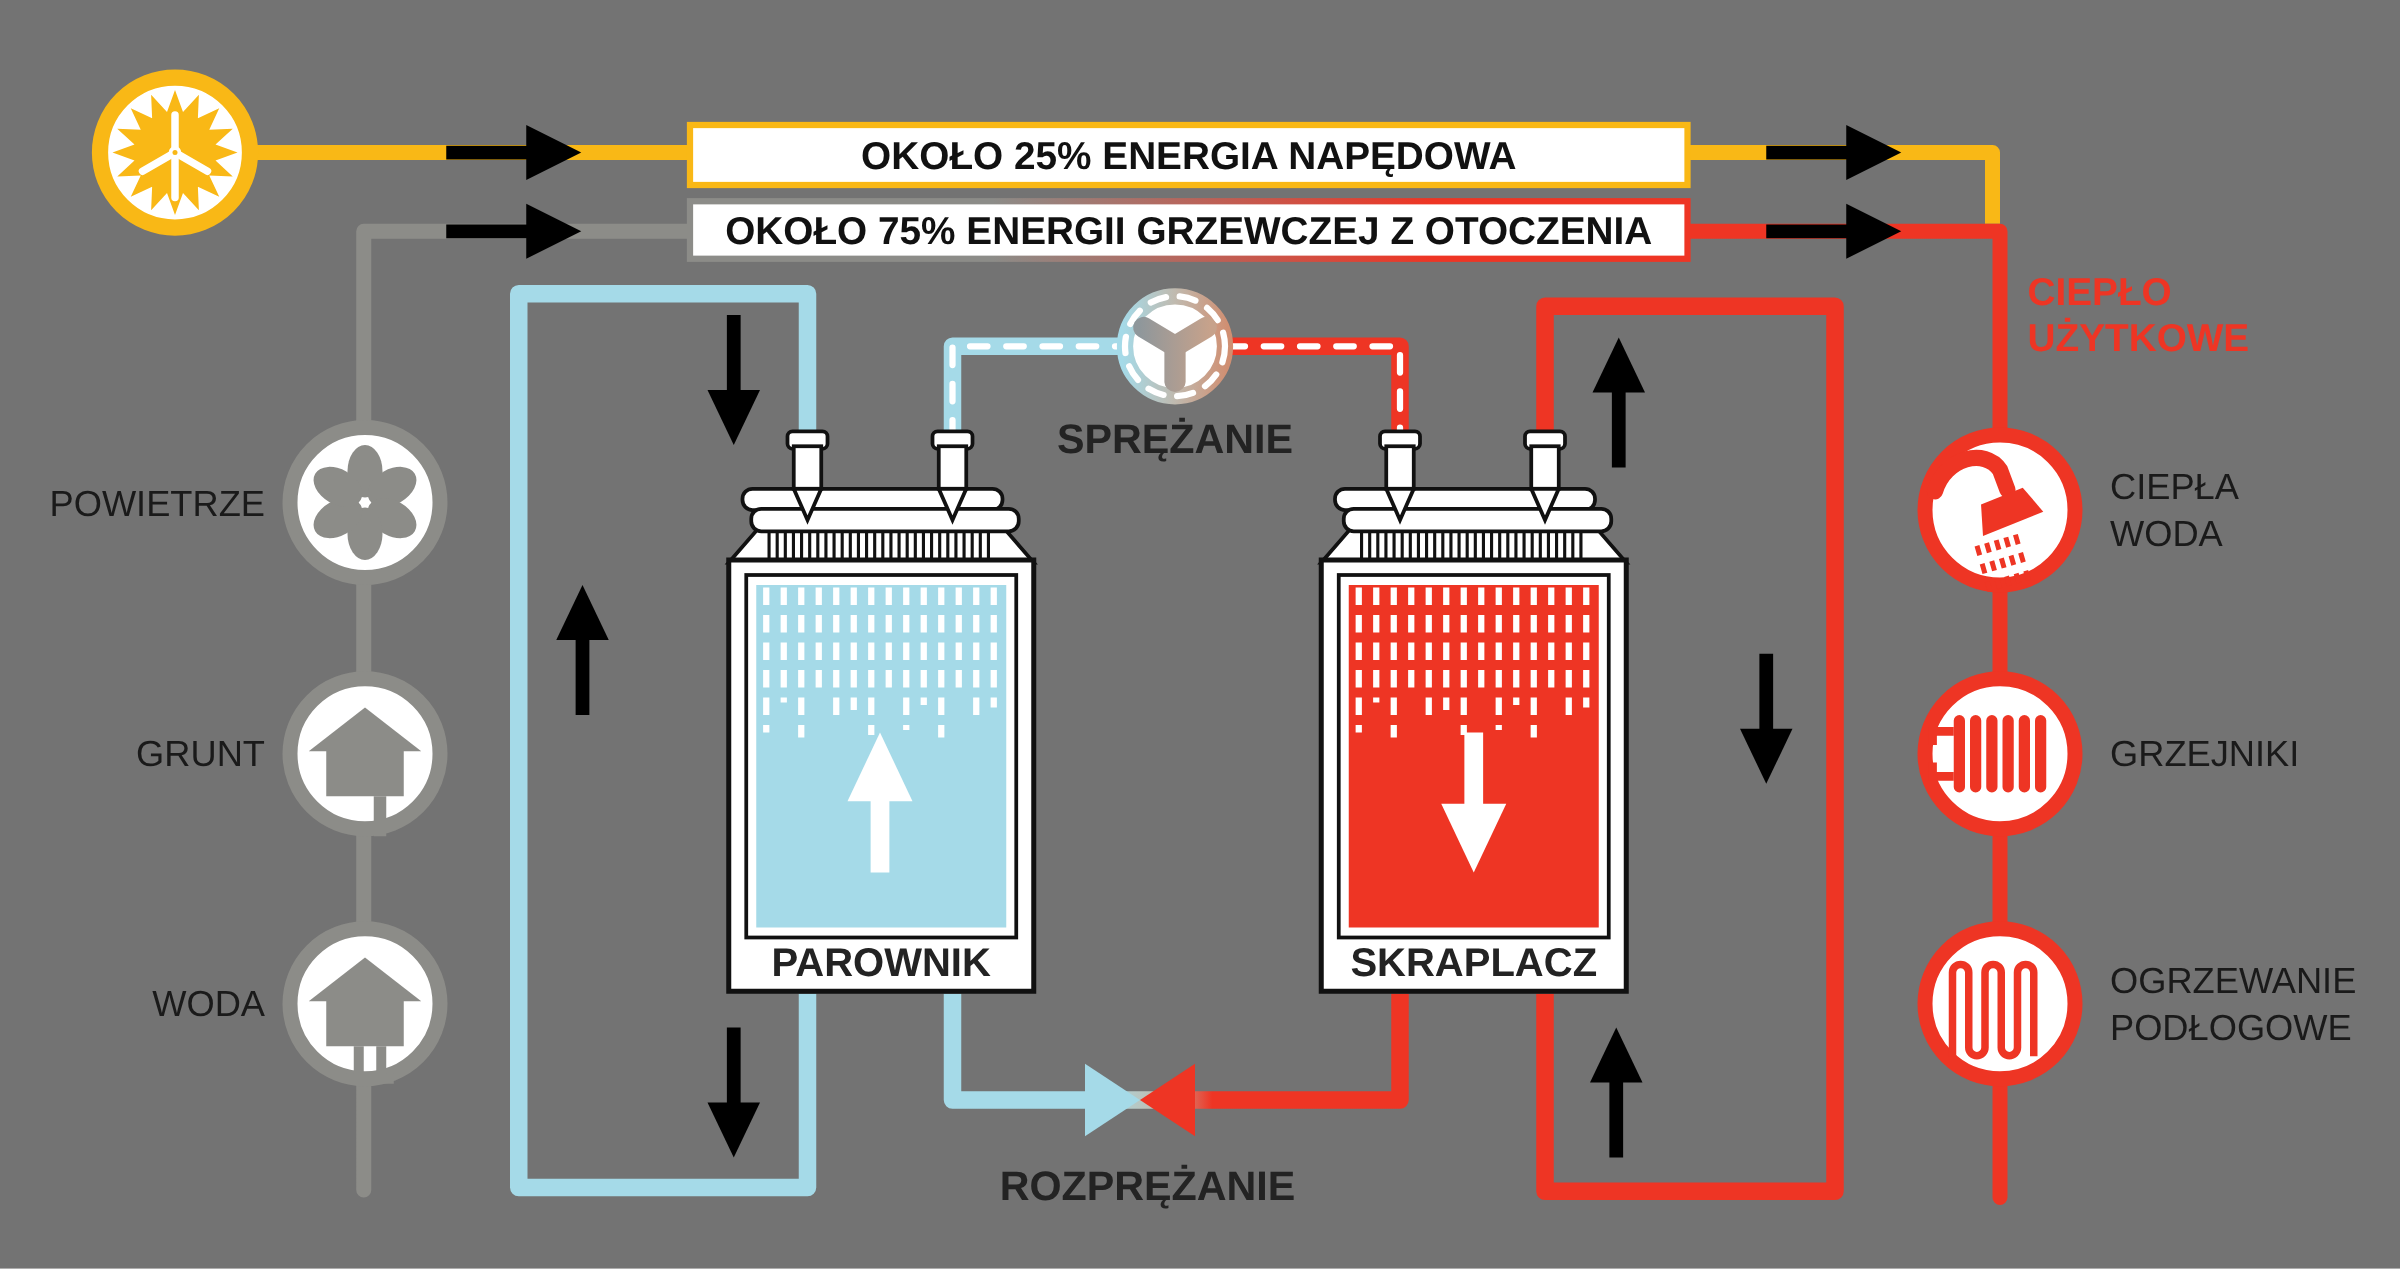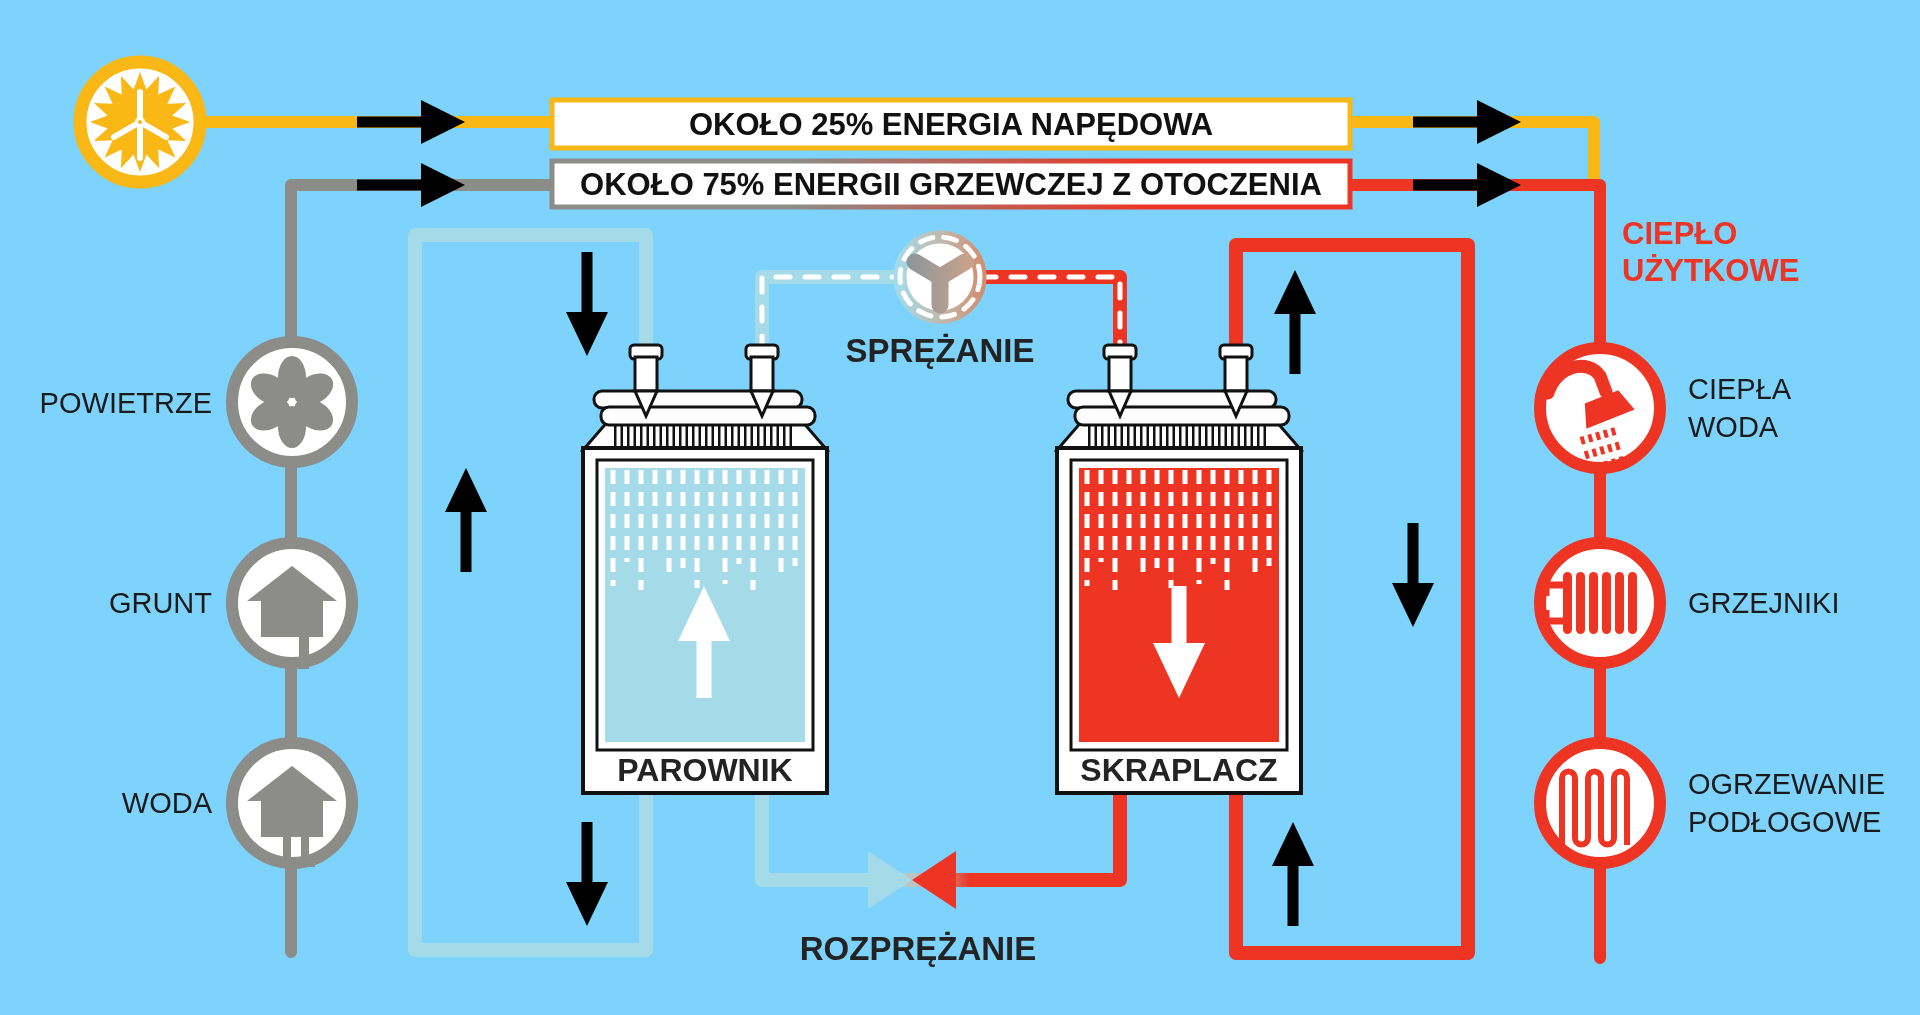--- a/index.html
+++ b/index.html
@@ -1,16 +1,16 @@
 <!DOCTYPE html>
 <html><head>
 <meta charset="utf-8">
 <style>
   html,body{margin:0;padding:0;background:#ffffff;}
-  .stage{width:1920px;height:1015px;position:relative;background:#7dd3fc;}
+  .stage{width:1920px;height:1015px;position:relative;background:#737373;}
   svg{display:block;}
   .t-banner{font-family:"Liberation Sans",sans-serif;font-weight:bold;font-size:31px;fill:#111;}
   .t-side{font-family:"Liberation Sans",sans-serif;font-size:29px;fill:#1a1a1a;}
   .t-comp{font-family:"Liberation Sans",sans-serif;font-weight:bold;font-size:33px;fill:#232323;}
   .t-tank{font-family:"Liberation Sans",sans-serif;font-weight:bold;font-size:32px;fill:#232323;}
   .t-heading{font-family:"Liberation Sans",sans-serif;font-weight:bold;font-size:31px;fill:#EE3524;}
 </style>
 </head>
 <body>
 

